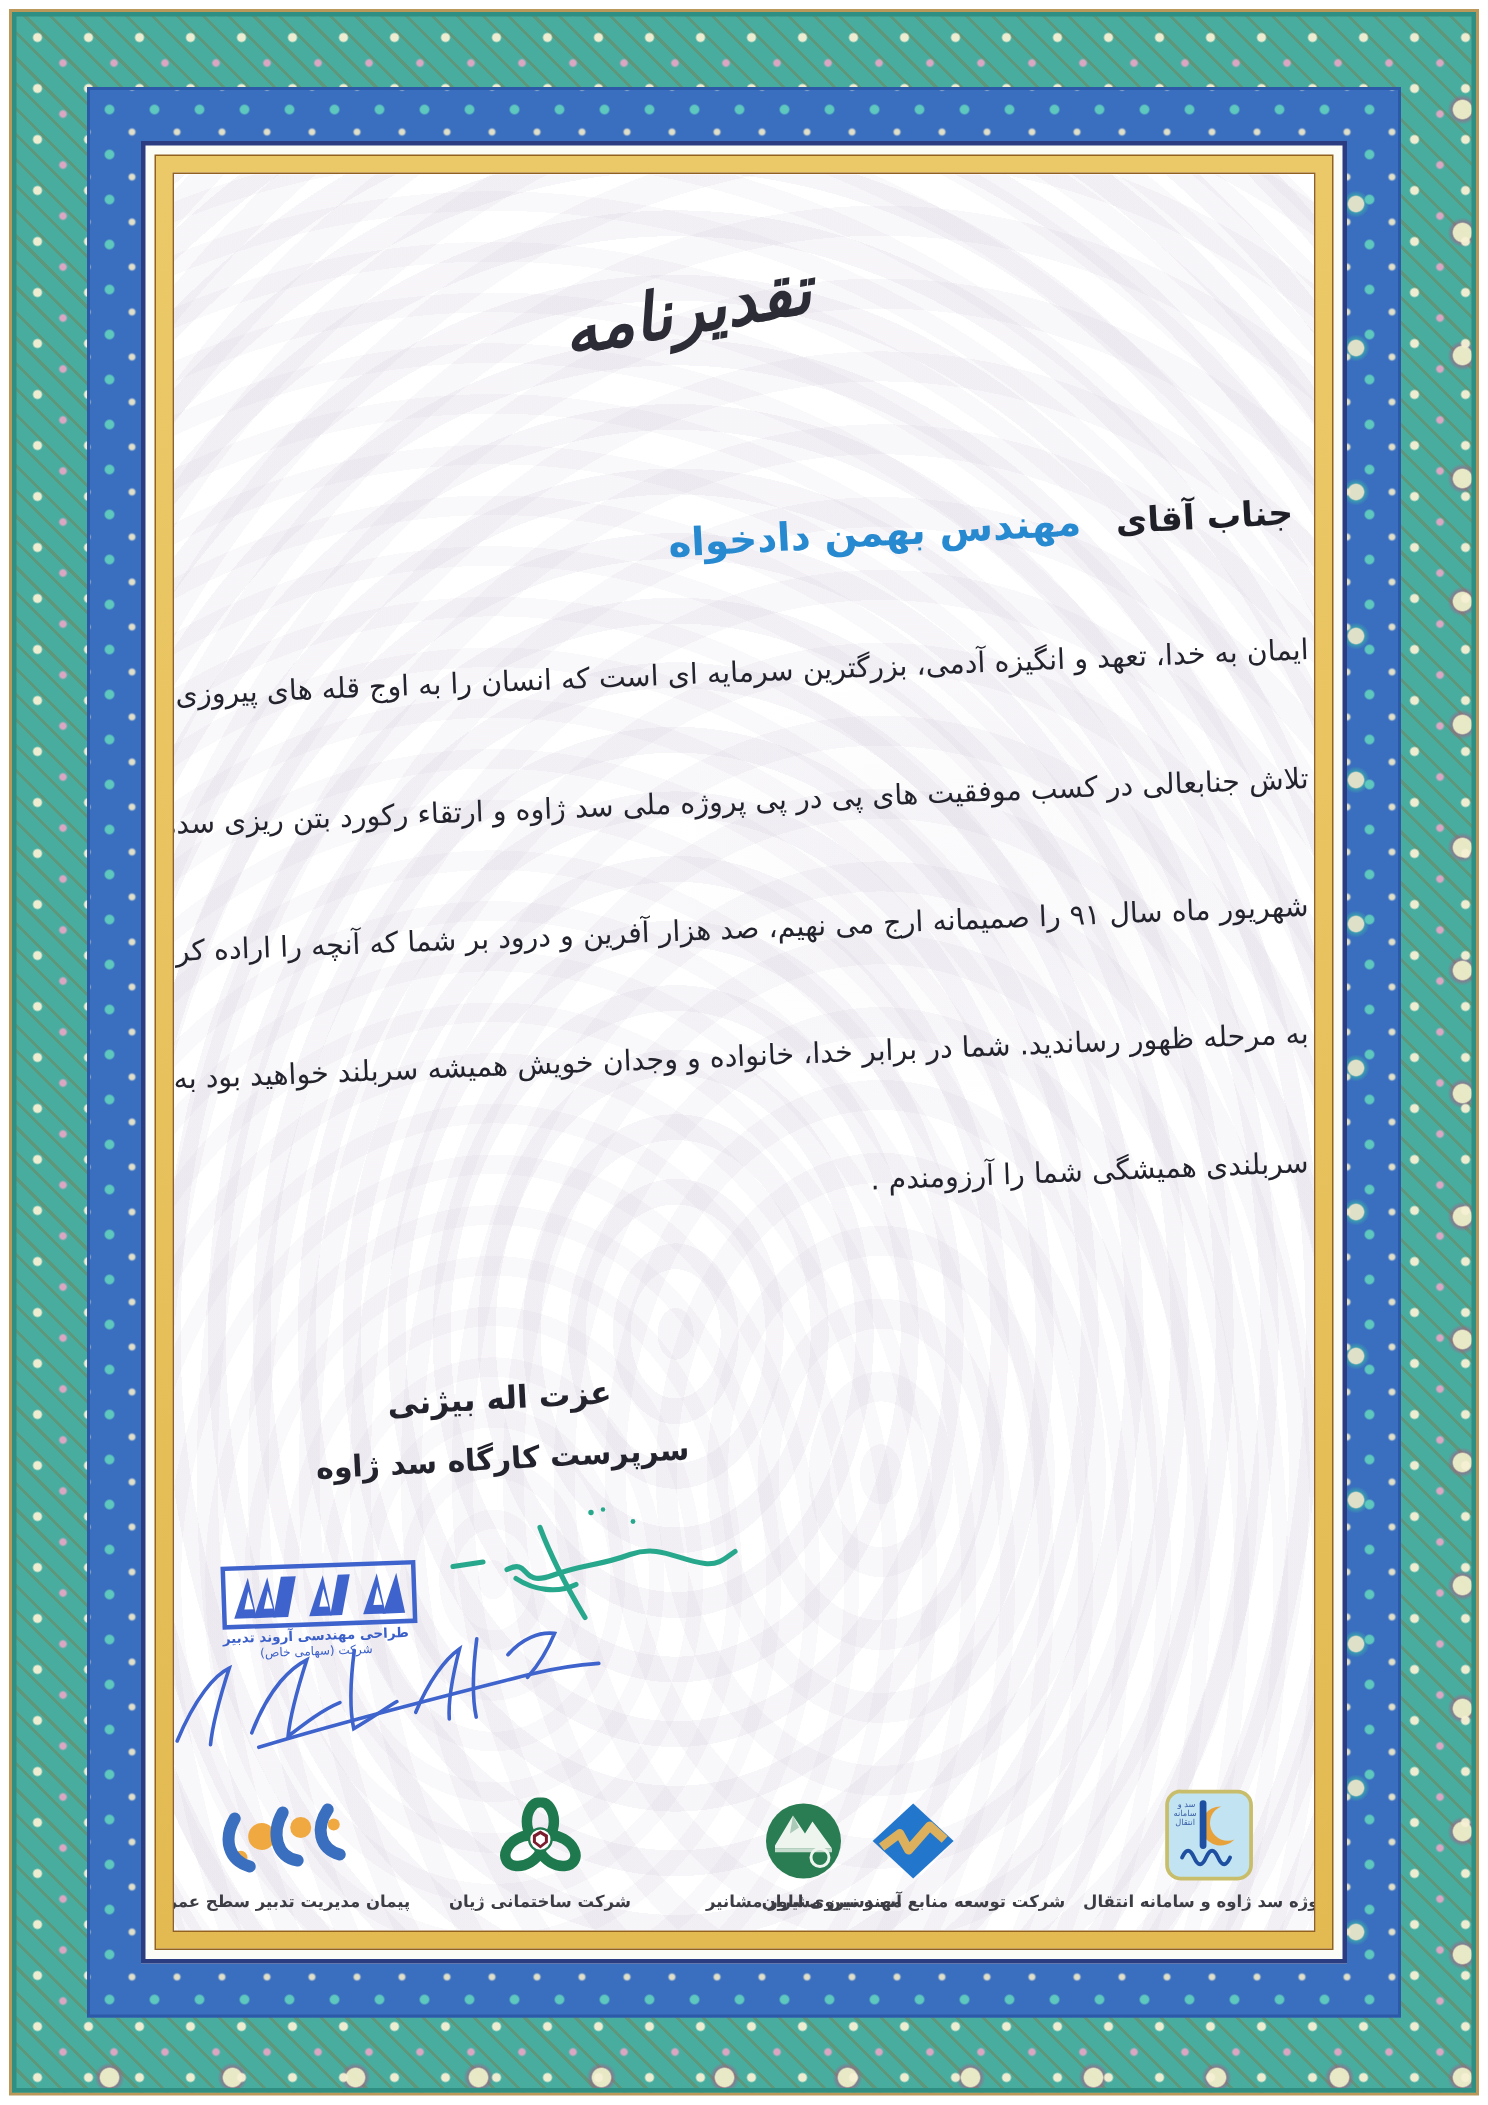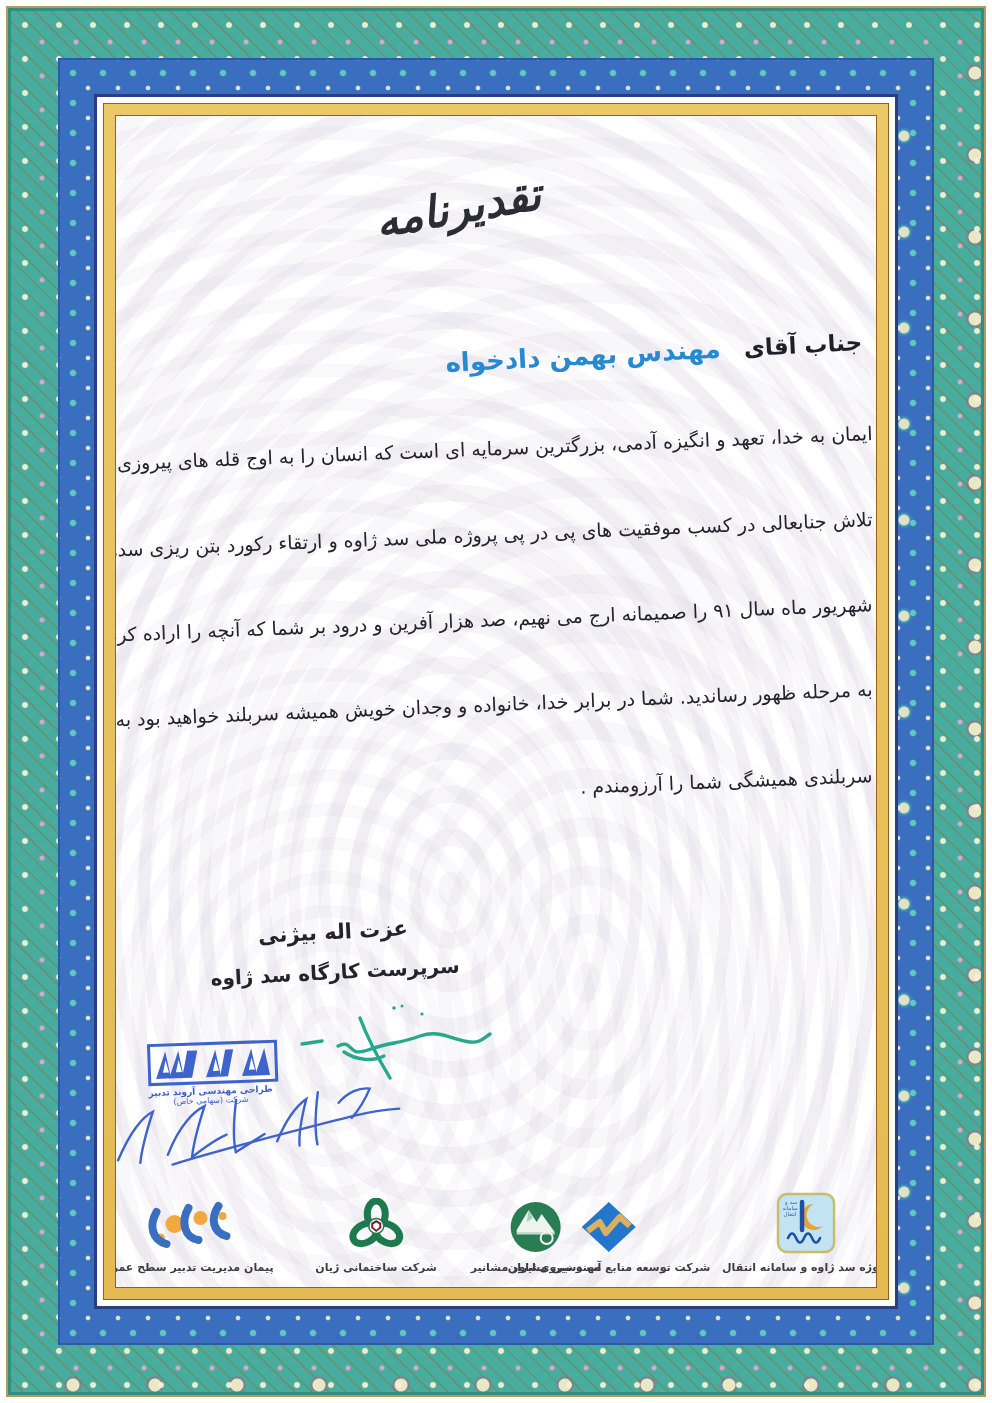--- a/index.html
+++ b/index.html
@@ -68,21 +68,21 @@
   .stamp{ position:absolute; left:26px; top:926px; transform:rotate(-2deg); color:#3a5fc8; text-align:center; width:136px; }
   .stamp-box{ width:130px; height:42px; border:3px solid #3f63cc; display:flex; align-items:center; justify-content:center; background:rgba(255,255,255,.0); }
   .stamp-line1{ font-size:9px; font-weight:700; margin-top:2px; white-space:nowrap; }
   .stamp-line2{ font-size:8px; white-space:nowrap; }
   .blue-sig{ position:absolute; left:-6px; top:962px; transform:rotate(-4deg); }
 
   
   .logo-item{ position:absolute; top:1076px; transform:translateX(-50%); display:flex; flex-direction:column; align-items:center; }
   .logo-icon-wrap{ height:62px; display:flex; align-items:flex-end; justify-content:center; }
   .logo-caption{ margin-top:7px; font-size:11px; font-weight:700; color:#3c3c44; white-space:nowrap; }
-  .li1{ left:70px; } .li2{ left:260px;text-align:right; } .li3{ left:376px;margin-left:44px; } .li4{ left:493px; } .li5{ left:676px;margin-left:14px; }
+  .li1{ left:70px; } .li2{ left:244px;text-align:right; } .li3{ left:376px;margin-left:44px; } .li4{ left:493px; } .li5{ left:676px;margin-left:14px; }
 </style>
 </head>
 <body>
 
 <div class="page">
   <div class="frame-teal">
     <div class="frame-blue">
       <div class="frame-gap">
         <div class="frame-gold">
           <div class="content">

